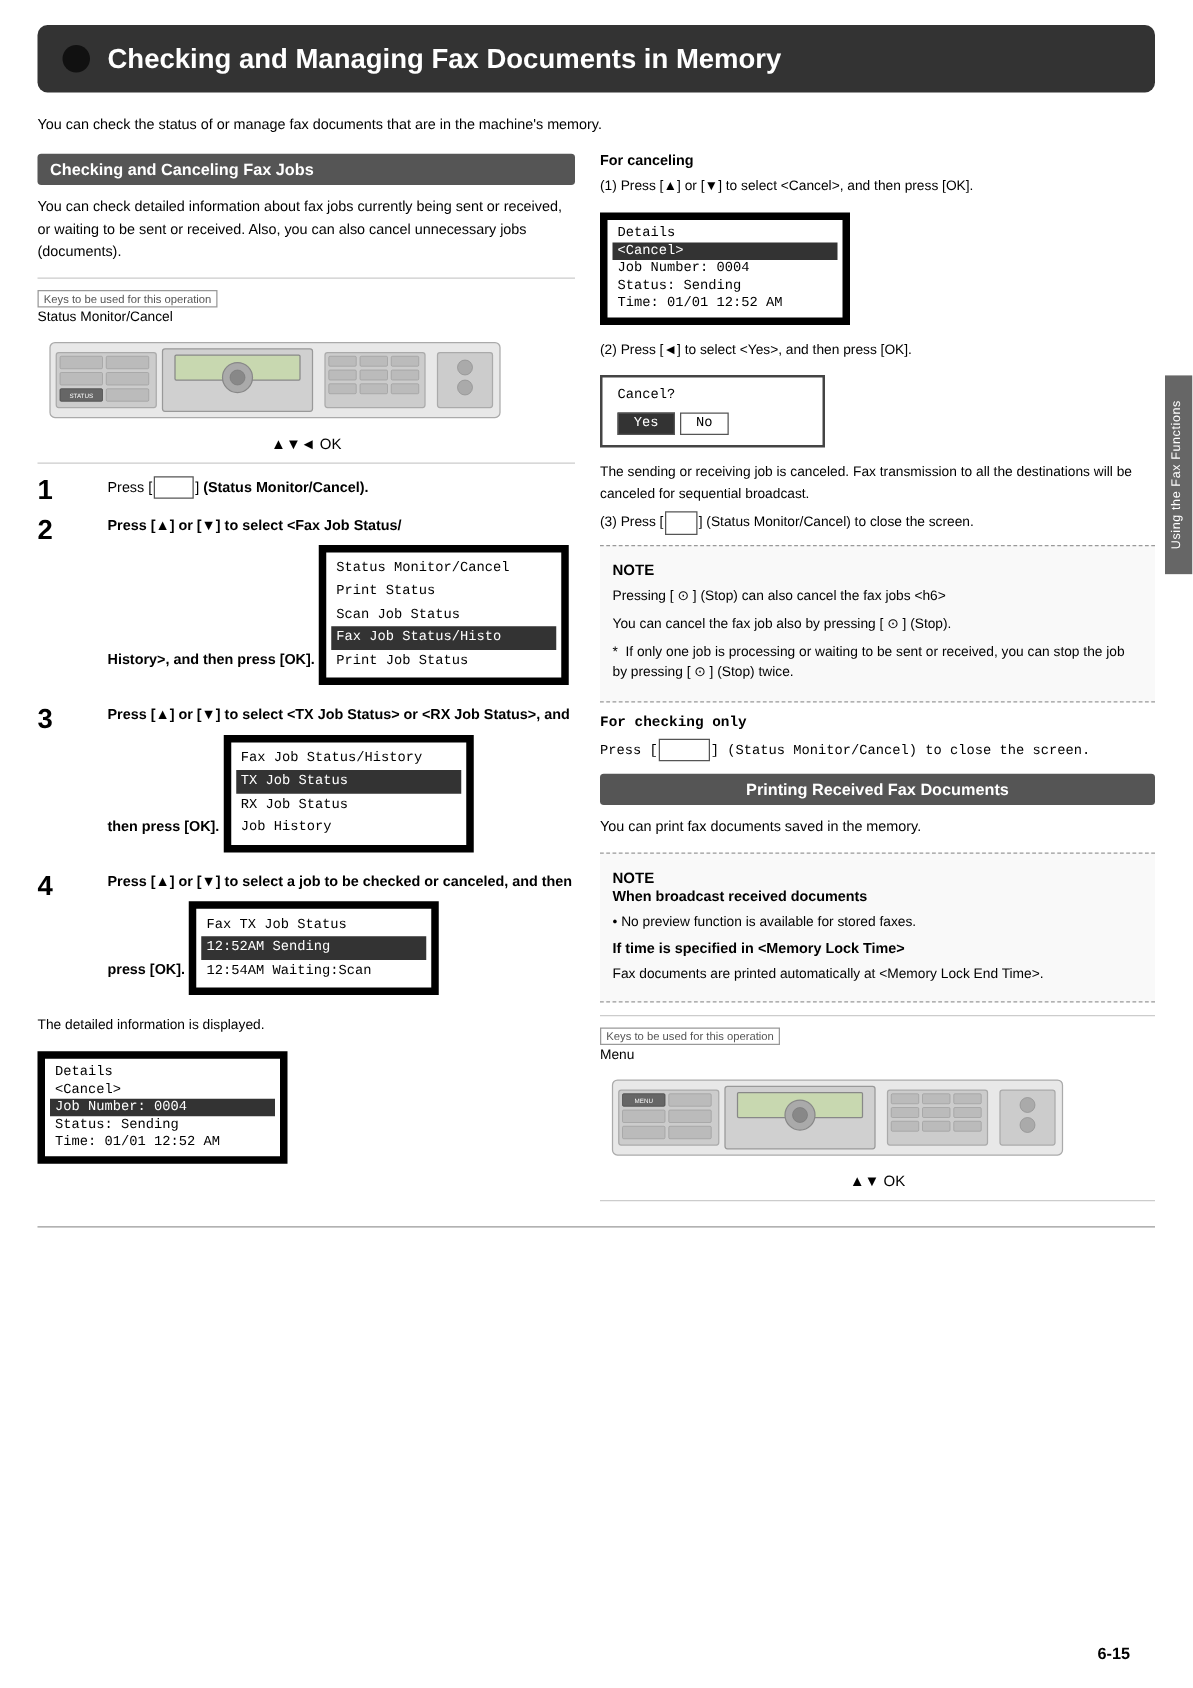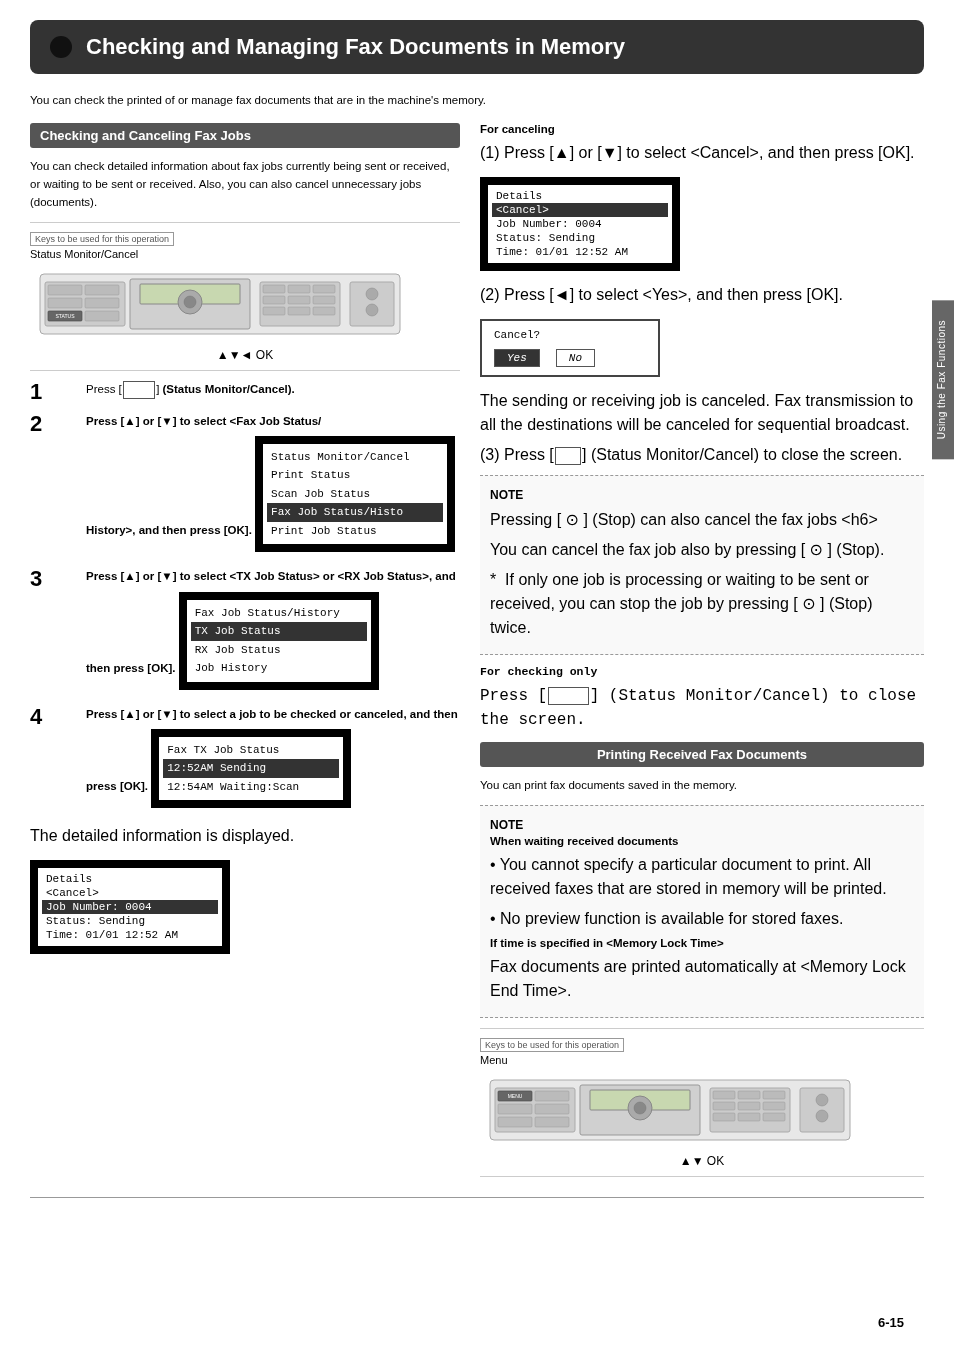--- a/index.html
+++ b/index.html
@@ -117,21 +117,21 @@
       font-size: 11.5px;
       line-height: 1.5;
       padding-left: 24px;
     }
     .step-content strong {
       font-weight: bold;
     }
     
     .lcd-box {
       background: #fff;
-      border: 8px solid #000000;
+      border: 6px solid #000000;
       font-family: 'Courier New', monospace;
       font-size: 11px;
       padding: 4px 8px;
       margin: 6px 0;
       display: inline-block;
       min-width: 200px;
     }
     .lcd-box .lcd-row {
       padding: 1px 0;
     }
@@ -149,35 +149,34 @@
       padding: 8px 12px;
       margin: 6px 0;
       display: inline-block;
       min-width: 180px;
     }
     .cancel-dialog .dialog-title {
       margin-bottom: 8px;
     }
     .cancel-dialog .dialog-buttons {
       display: flex;
-      gap: 16px;
-      font-style: italic;
+      gap: 4px;
     }
     .cancel-dialog .dialog-btn {
       border: 1px solid #555;
       padding: 2px 12px;
       font-family: 'Courier New', monospace;
       font-size: 11px;
     }
     .cancel-dialog .dialog-btn.selected {
       background: #333;
       color: #fff;
     }
     .small-text {
-      font-size: 16px;
+      font-size: 11px;
       line-height: 1.5;
       margin: 6px 0;
     }
     
     .note-box {
       background: #f9f9f9;
       border-top: 1px dashed #999;
       border-bottom: 1px dashed #999;
       padding: 8px 10px;
       margin: 8px 0;
@@ -253,21 +252,21 @@
 
 <div class="page">
 
   <div class="side-tab">Using the Fax Functions</div>
 
   <div class="title-bar">
     <div class="title-dot"></div>
     <span class="title-text">Checking and Managing Fax Documents in Memory</span>
   </div>
 
-  <p class="intro-text">You can check the printed of or manage fax documents that are in the machine's memory.</p>
+  <p class="intro-text">You can check the status of or manage fax documents that are in the machine's memory.</p>
 
   <div class="columns">
 
     <div class="col-left">
 
       <div class="section-header">Checking and Canceling Fax Jobs</div>
 
       <p class="section-text">You can check detailed information about fax jobs currently being sent or received, or waiting to be sent or received. Also, you can also cancel unnecessary jobs (documents).</p>
 
       
@@ -430,22 +429,21 @@
       </div>
 
       
       <div class="section-header" style="margin-top:10px;text-align:center;">Printing Received Fax Documents</div>
 
       <p class="section-text">You can print fax documents saved in the memory.</p>
 
       
       <div class="note-box">
         <div class="note-label">NOTE</div>
-        <div class="note-title">When waiting received documents</div>
-        <div class="small-text">• You cannot specify a particular document to print. All received faxes that are stored in memory will be printed.</div>
+        <div class="note-title">When broadcast received documents</div>
         <div class="small-text">• No preview function is available for stored faxes.</div>
         <div class="note-title" style="margin-top:6px;">If time is specified in &lt;Memory Lock Time&gt;</div>
         <div class="small-text">Fax documents are printed automatically at &lt;Memory Lock End Time&gt;.</div>
       </div>
 
       
       <div class="machine-area-right">
         <span class="keys-label-box">Keys to be used for this operation</span>
         <div class="machine-label">Menu</div>
         <svg width="380" height="80" viewBox="0 0 380 80" style="display:block;">

